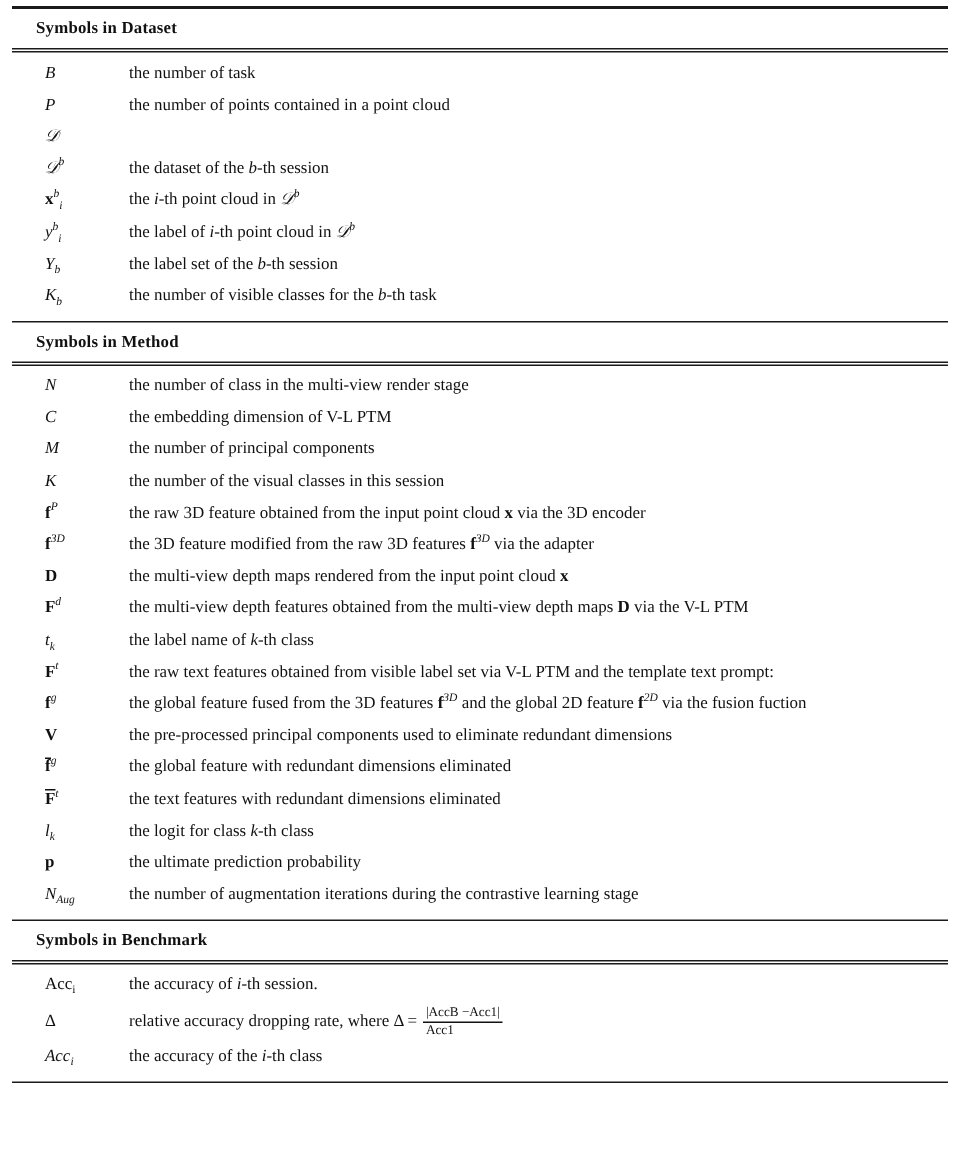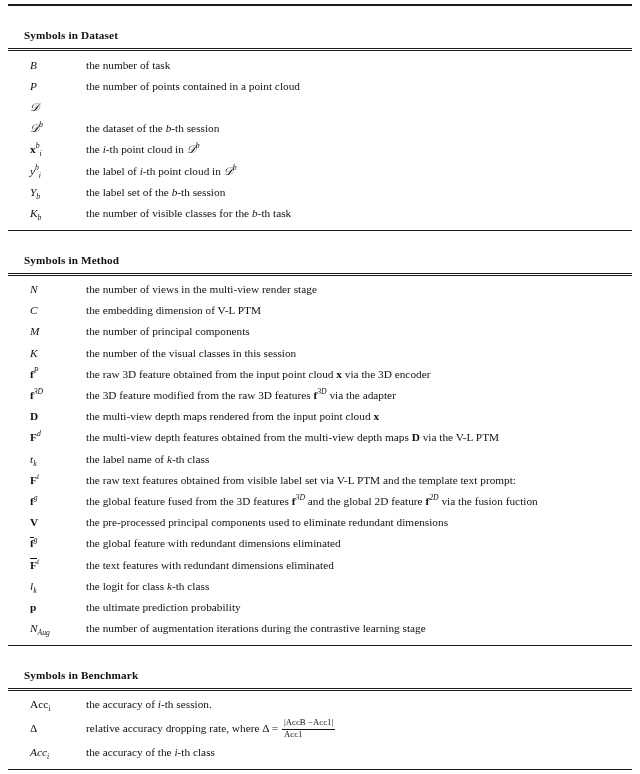--- a/index.html
+++ b/index.html
@@ -46,21 +46,20 @@
     margin: 0;
     box-sizing: border-box;
   }
 
   
   .section-head {
     font-weight: bold;
     font-size: 11.2px;
     padding: 7px 0 7px 16px;
     letter-spacing: 0.15px;
-    margin-top: 16px;
   }
 
   
   .rows {
     padding: 4px 0 5px 0;
   }
   .row {
     display: flex;
     align-items: baseline;
     min-height: 16px;
@@ -180,21 +179,21 @@
 
     <hr class="rule-thin">
 
     <div class="section-head">Symbols in Method</div>
     <div class="rule-double"></div>
 
     <div class="rows">
 
       <div class="row">
         <div class="sym"><span class="mi">N</span></div>
-        <div class="desc">the number of views in the multi-view render stage</div>
+        <div class="desc">the number of class in the multi-view render stage</div>
       </div>
 
       <div class="row">
         <div class="sym"><span class="mi">C</span></div>
         <div class="desc">the embedding dimension of V-L PTM</div>
       </div>
 
       <div class="row">
         <div class="sym"><span class="mi">M</span></div>
         <div class="desc">the number of principal components</div>

